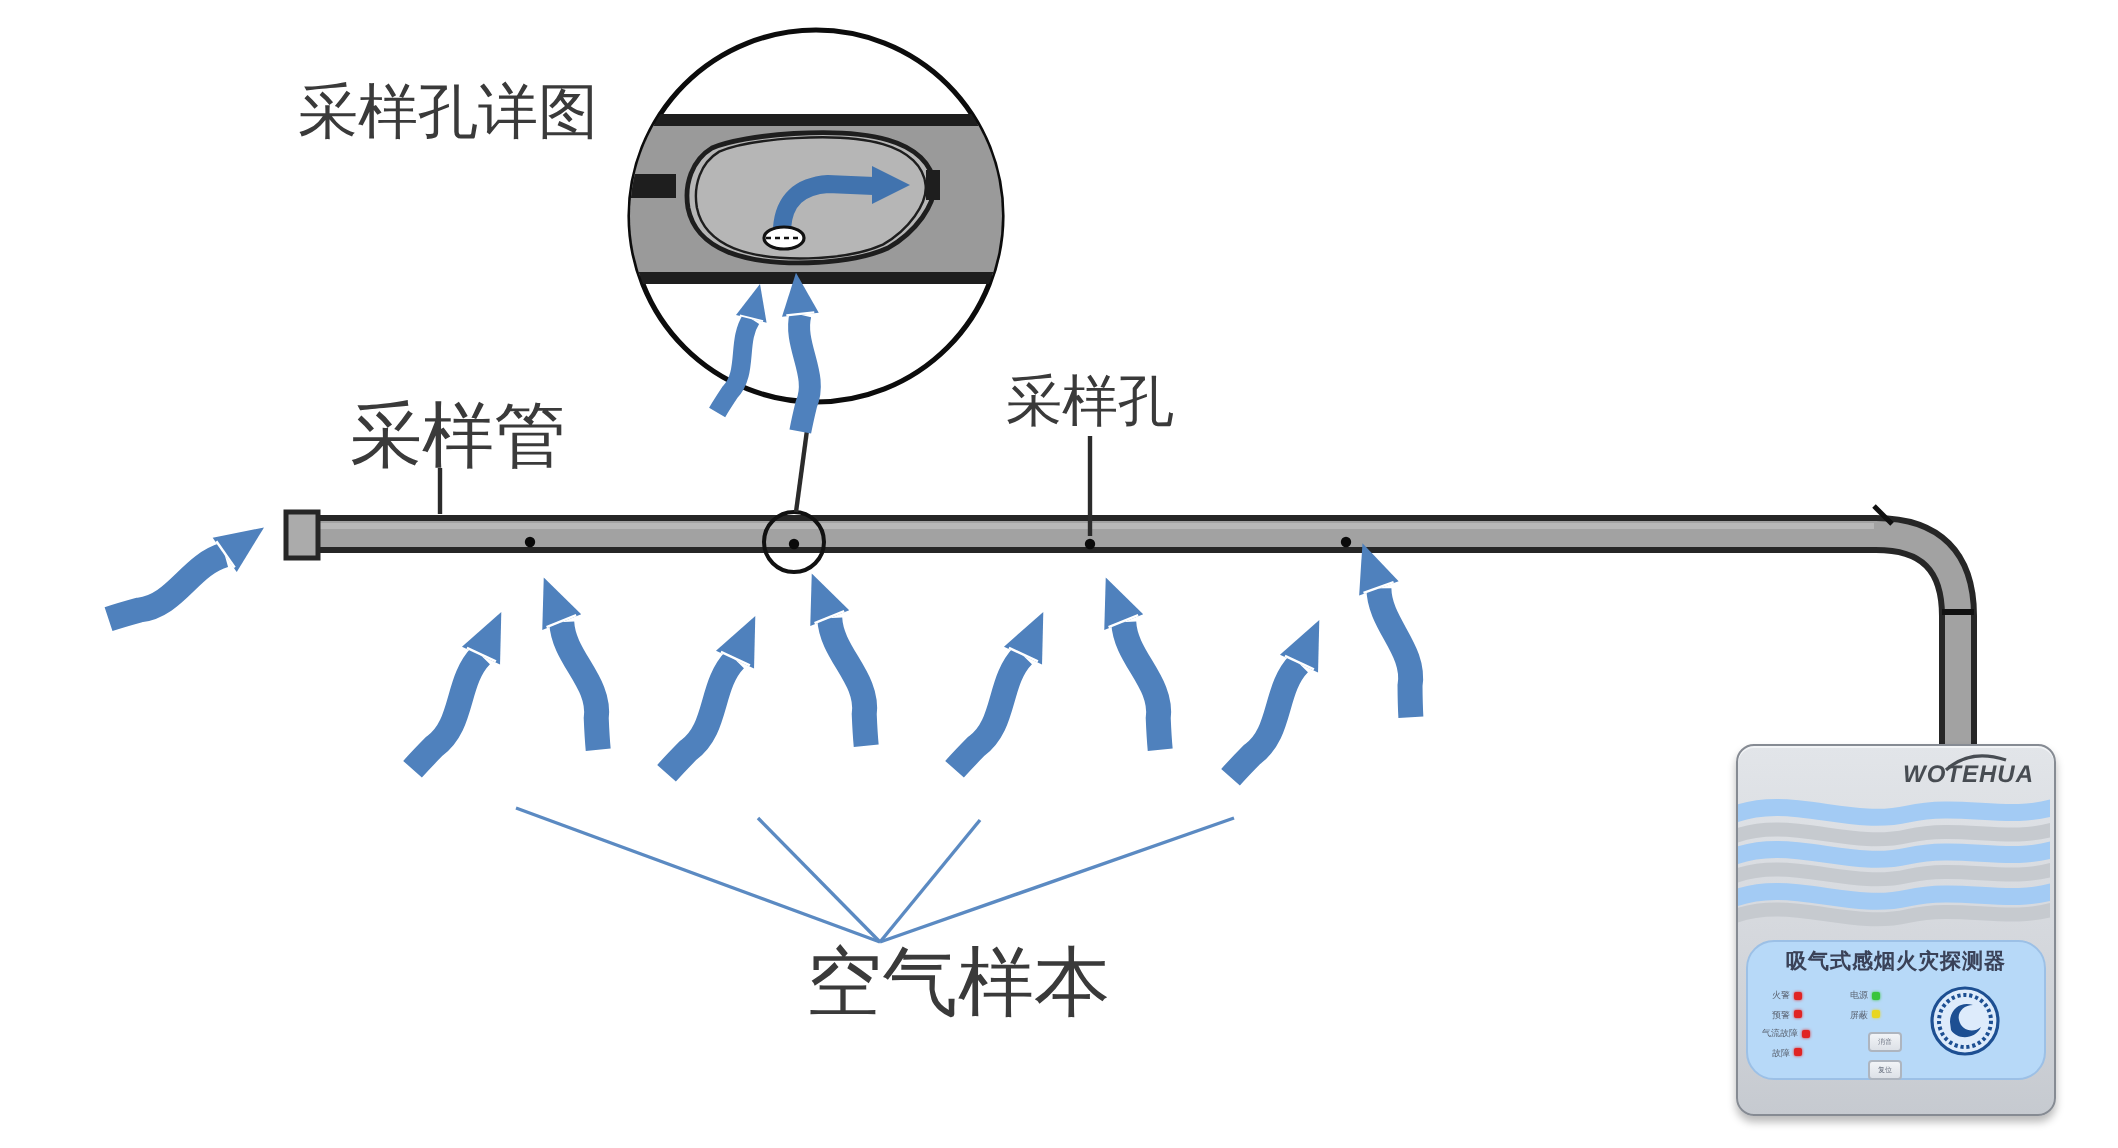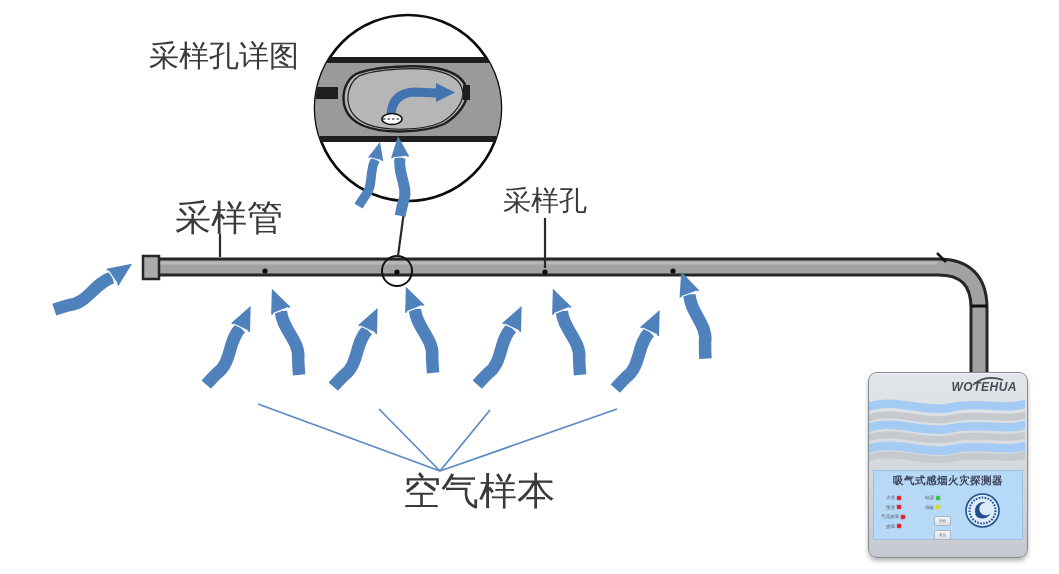--- a/index.html
+++ b/index.html
@@ -22,21 +22,21 @@
     box-shadow:0 3px 4px rgba(0,0,0,.28), inset 0 1px 0 #f2f4f6;
   }
   #device-brand{
     position:absolute;top:7px;right:10px;font-size:12px;font-weight:bold;
     font-style:italic;color:#474c52;letter-spacing:.5px;
   }
   #brand-swoosh{position:absolute;top:3px;right:22px;}
   #device-waves{position:absolute;left:0;top:16px;}
   #device-panel{
     position:absolute;left:4px;right:4px;top:97px;height:68px;
-    background:#b7d9f8;border:1px solid #9cc0e6;border-radius:1px;
+    background:#b7d9f8;border:1px solid #9cc0e6;border-radius:14px;
   }
   #panel-title{
     text-align:center;font-size:10.5px;font-weight:bold;color:#3a4258;
     margin-top:3px;letter-spacing:.5px;
   }
   .ind-col{position:absolute;}
   #ind-left{left:7px;top:22px;}
   #ind-mid{left:46px;top:22px;}
   .ind-row{display:flex;align-items:center;gap:2px;height:9.5px;}
   .ind-row span{font-size:4.5px;color:#5a6270;min-width:14px;text-align:right;}

